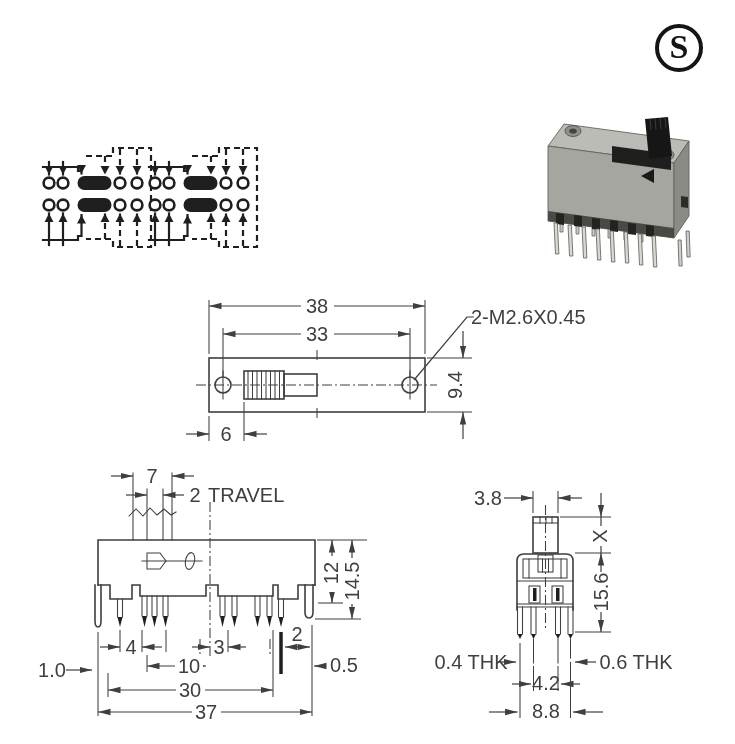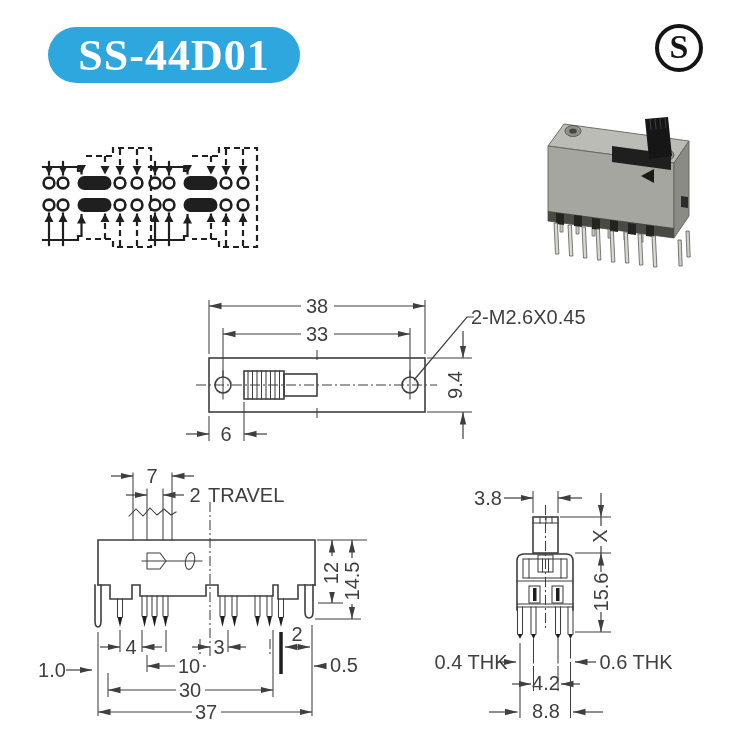--- a/index.html
+++ b/index.html
@@ -26,23 +26,20 @@
   text.d{fill:var(--line);font-family:"Liberation Sans",sans-serif;font-size:20px;}
   .wbg{fill:#fff;stroke:none;}
   #arr path{fill:var(--line);}
   #arrB path{fill:var(--ink);}
 </style>
 </head>
 <body>
 
 <div class="page">
 
-  <div class="badge">
-    <span>SS-44D01</span>
-  </div>
 
   <div class="logo">
     <span>S</span>
   </div>
 
   <svg width="735" height="744" viewBox="0 0 735 744">
     <defs>
       <marker id="arr" viewBox="0 0 13 8" refX="12.5" refY="4" markerWidth="13" markerHeight="8" markerUnits="userSpaceOnUse" orient="auto-start-reverse">
           <path d="M0,0.8 L12.5,4 L0,7.2 z"></path>
         </marker>

